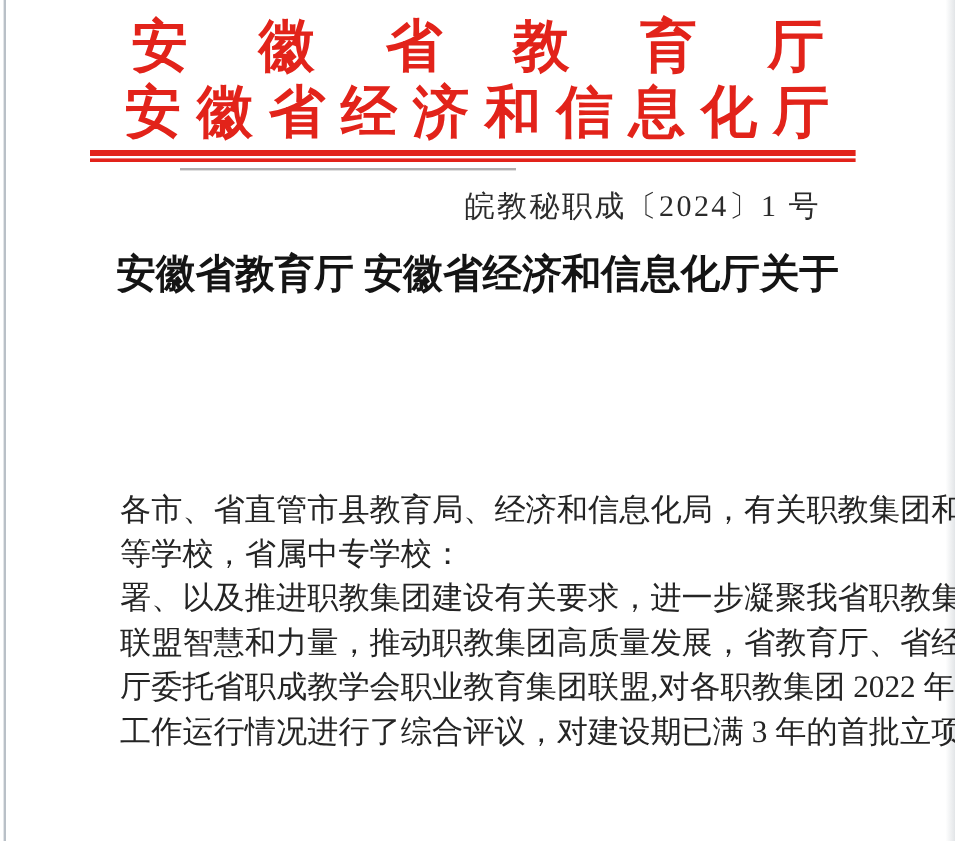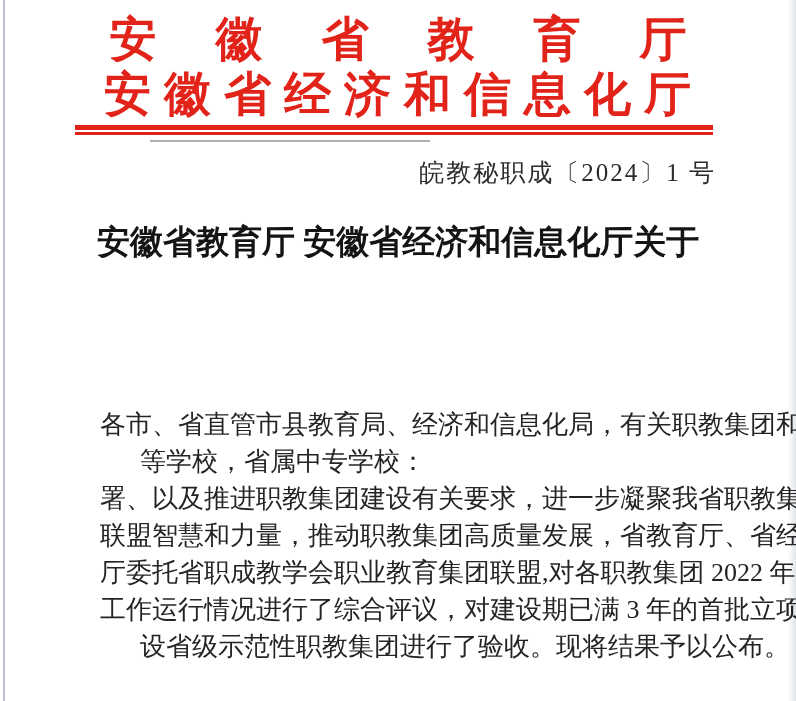--- a/index.html
+++ b/index.html
@@ -61,30 +61,30 @@
     position: absolute;
     top: 125px; left: 75px;
     width: 638px;
     height: 2px;
     background: #ffffff;
     border-top: 5px solid var(--accent-red, #e2231a);
     border-bottom: 3px solid var(--accent-red, #e2231a);
   }
   .doc-number {
     position: absolute;
-    top: 156px; right: 80px;
+    top: 156px; right: 112px;
     font-size: 25px;
     line-height: 34px;
     color: #2b2b2b;
     letter-spacing: 2px;
     white-space: nowrap;
   }
   .doc-title {
     position: absolute;
-    top: 219px; left: 0;
+    top: 206px; left: 0;
     width: 100%;
     text-align: center;
     font-weight: bold;
     font-size: 33px;
     line-height: 47px;
     color: #141414;
   }
   .title-line { white-space: nowrap; }
   .doc-body {
     position: absolute;
@@ -95,21 +95,20 @@
     color: #242424;
   }
   .line {
     text-align: justify;
     text-align-last: justify;
     white-space: nowrap;
   }
   .line.para-end {
     text-align: left;
     text-align-last: left;
-    margin-left: 40px;
   }
   .line.indent {
     text-indent: 54px;
   }
 </style>
 </head>
 <body>
 
 <div class="page">
 
@@ -130,16 +129,15 @@
       <div class="title-line">安徽省教育厅 安徽省经济和信息化厅关于</div>
     </div>
 
   <div class="doc-body">
       <div class="line">各市、省直管市县教育局、经济和信息化局，有关职教集团和高</div>
       <div class="line para-end">等学校，省属中专学校：</div>
       <div class="line">署、以及推进职教集团建设有关要求，进一步凝聚我省职教集团</div>
       <div class="line">联盟智慧和力量，推动职教集团高质量发展，省教育厅、省经信</div>
       <div class="line">厅委托省职成教学会职业教育集团联盟,对各职教集团 2022 年度</div>
       <div class="line">工作运行情况进行了综合评议，对建设期已满 3 年的首批立项建</div>
-      <div class="line para-end">设省级示范性职教集团进行了验收。现将结果予以公布。</div>
     </div>
 
 </div>
 
 </body></html>

